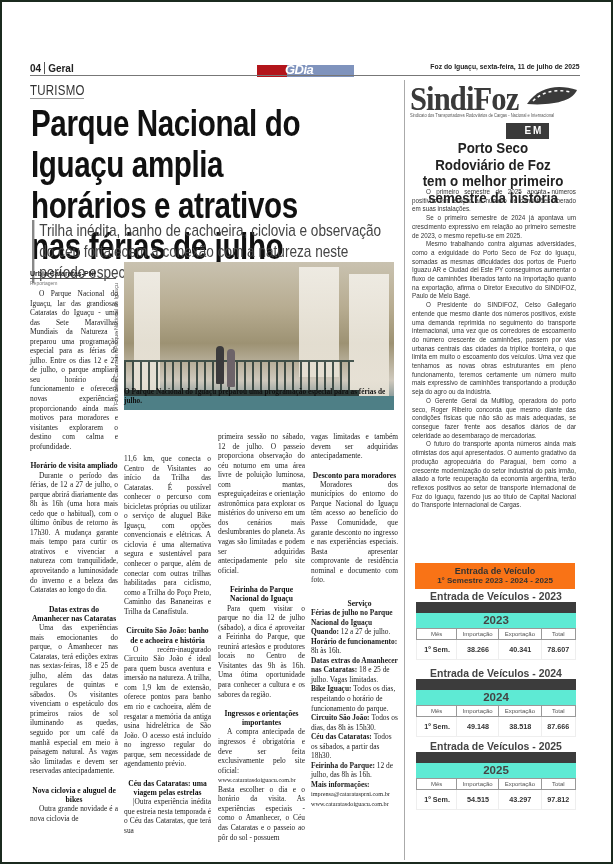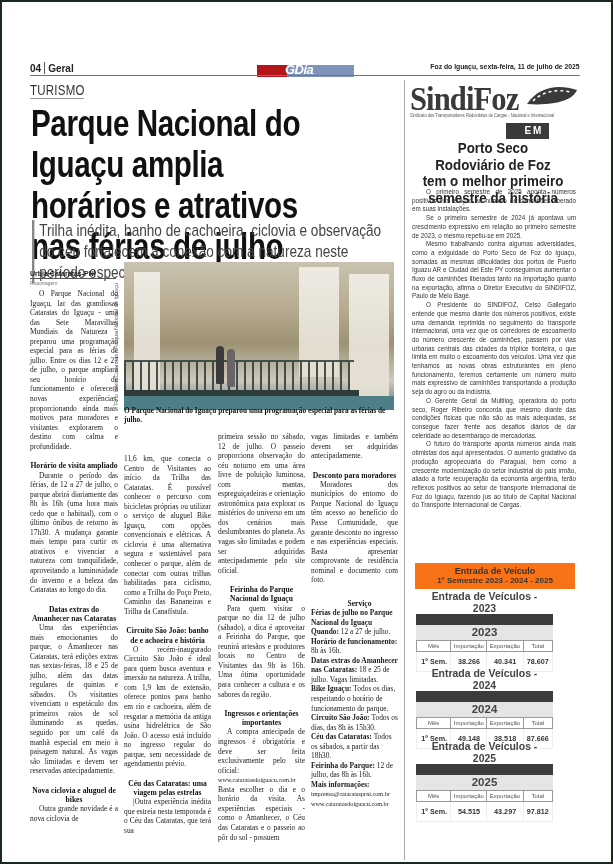--- a/index.html
+++ b/index.html
@@ -34,40 +34,40 @@
   .col .small { font-size:6.2px; }
 
   .photo { position:absolute; left:124px; top:262px; width:270px; height:148px; overflow:hidden;
     background:linear-gradient(180deg,#c9c2b0 0%,#b8ad92 30%,#9d9273 55%,#cfc9bd 80%,#5a7a82 100%); }
   .photo .fall { position:absolute; background:linear-gradient(180deg,#f2efe8,#e7e1d4); opacity:.9; }
   .photo .deck { position:absolute; left:0; top:98px; width:230px; height:30px; border-top:2px solid #2c3f3a; background:repeating-linear-gradient(90deg,#2a3a35 0 2px,transparent 2px 8px); opacity:.85; }
   .photo .floor { position:absolute; left:0; top:128px; width:235px; height:6px; background:#2f3d3a; }
   .photo .person { position:absolute; width:8px; height:38px; background:#3b3a3c; border-radius:4px 4px 1px 1px; }
   .photo .water { position:absolute; left:0; bottom:0; width:100%; height:14px; background:#4e7f86; }
   .photocredit { position:absolute; left:113px; top:405px; font:5.5px "Liberation Sans", sans-serif; color:#666; transform:rotate(-90deg); transform-origin:left top; white-space:nowrap; }
-  .caption { position:absolute; left:124px; top:407px; width:270px; font:bold 7.3px/8.6px "Liberation Serif", serif; color:#111; }
+  .caption { position:absolute; left:124px; top:388px; width:270px; font:bold 7.3px/8.6px "Liberation Serif", serif; color:#111; }
 
   
   .side { position:absolute; left:404px; top:80px; width:203px; height:780px; border-left:1px solid #aaa; }
   .logo { position:absolute; left:410px; top:80px; font:bold 34px "Liberation Serif", serif; color:#3a3a3a; letter-spacing:-1px; transform:scaleX(0.9); transform-origin:left; }
   .logo-road { position:absolute; left:525px; top:82px; width:54px; height:26px; }
   .logo-sub { position:absolute; left:410px; top:113px; font:4.6px "Liberation Sans", sans-serif; color:#555; white-space:nowrap; transform:scaleX(0.88); transform-origin:left; }
   .band { position:absolute; left:410px; top:123px; width:134px; height:16px; display:flex; gap:16px; }
   .band .sq { width:13px; background:#bdbdbd; }
   .band .lbl { flex:1; background:#3a3a3a; color:#fff; font:bold 10px/16px "Liberation Sans", sans-serif; text-align:right; padding-right:6px; letter-spacing:2px; }
   .side-title { position:absolute; left:410px; top:140px; width:166px; font:bold 15.5px/16.5px "Liberation Sans", sans-serif; color:#222; text-align:center; transform:scaleX(0.86); transform-origin:center top; }
   .side-body { position:absolute; left:412px; top:188px; width:164px; font:6.3px/8.7px "Liberation Sans", sans-serif; color:#333; text-align:justify; }
   .side-body p { text-indent:14px; }
 
   .tblhead { position:absolute; left:415px; top:563px; width:160px; height:26px; background:#f97316; text-align:center; font:bold 8px/10px "Liberation Sans", sans-serif; color:#333; padding-top:3px; }
   .tblhead div:first-child { font-size:9px; }
-  .vt { position:absolute; left:416px; width:137px; }
+  .vt { position:absolute; left:416px; width:160px; }
   .vt .t { font:bold 11px "Liberation Sans", sans-serif; color:#444; text-align:center; transform:scaleX(0.95); }
   .vt .bar { height:11px; background:#3c3c3c; }
-  .vt .yr { height:15px; background:#e5e5e5; text-align:center; font:bold 11.5px/15px "Liberation Sans", sans-serif; color:#444; }
+  .vt .yr { height:15px; background:#5eead4; text-align:center; font:bold 11.5px/15px "Liberation Sans", sans-serif; color:#444; }
   .vt table { width:100%; border-collapse:collapse; font-family:"Liberation Sans", sans-serif; }
   .vt th { font:normal 6px/10px "Liberation Sans", sans-serif; color:#555; border:1px solid #999; background:#fff; }
   .vt td { font:bold 8px/19px "Liberation Sans", sans-serif; color:#333; text-align:center; border:1px solid #eee; transform:scaleX(0.9); }
 </style>
 </head>
 <body>
 
 <div class="page"></div>
 
 <div class="hdr">

